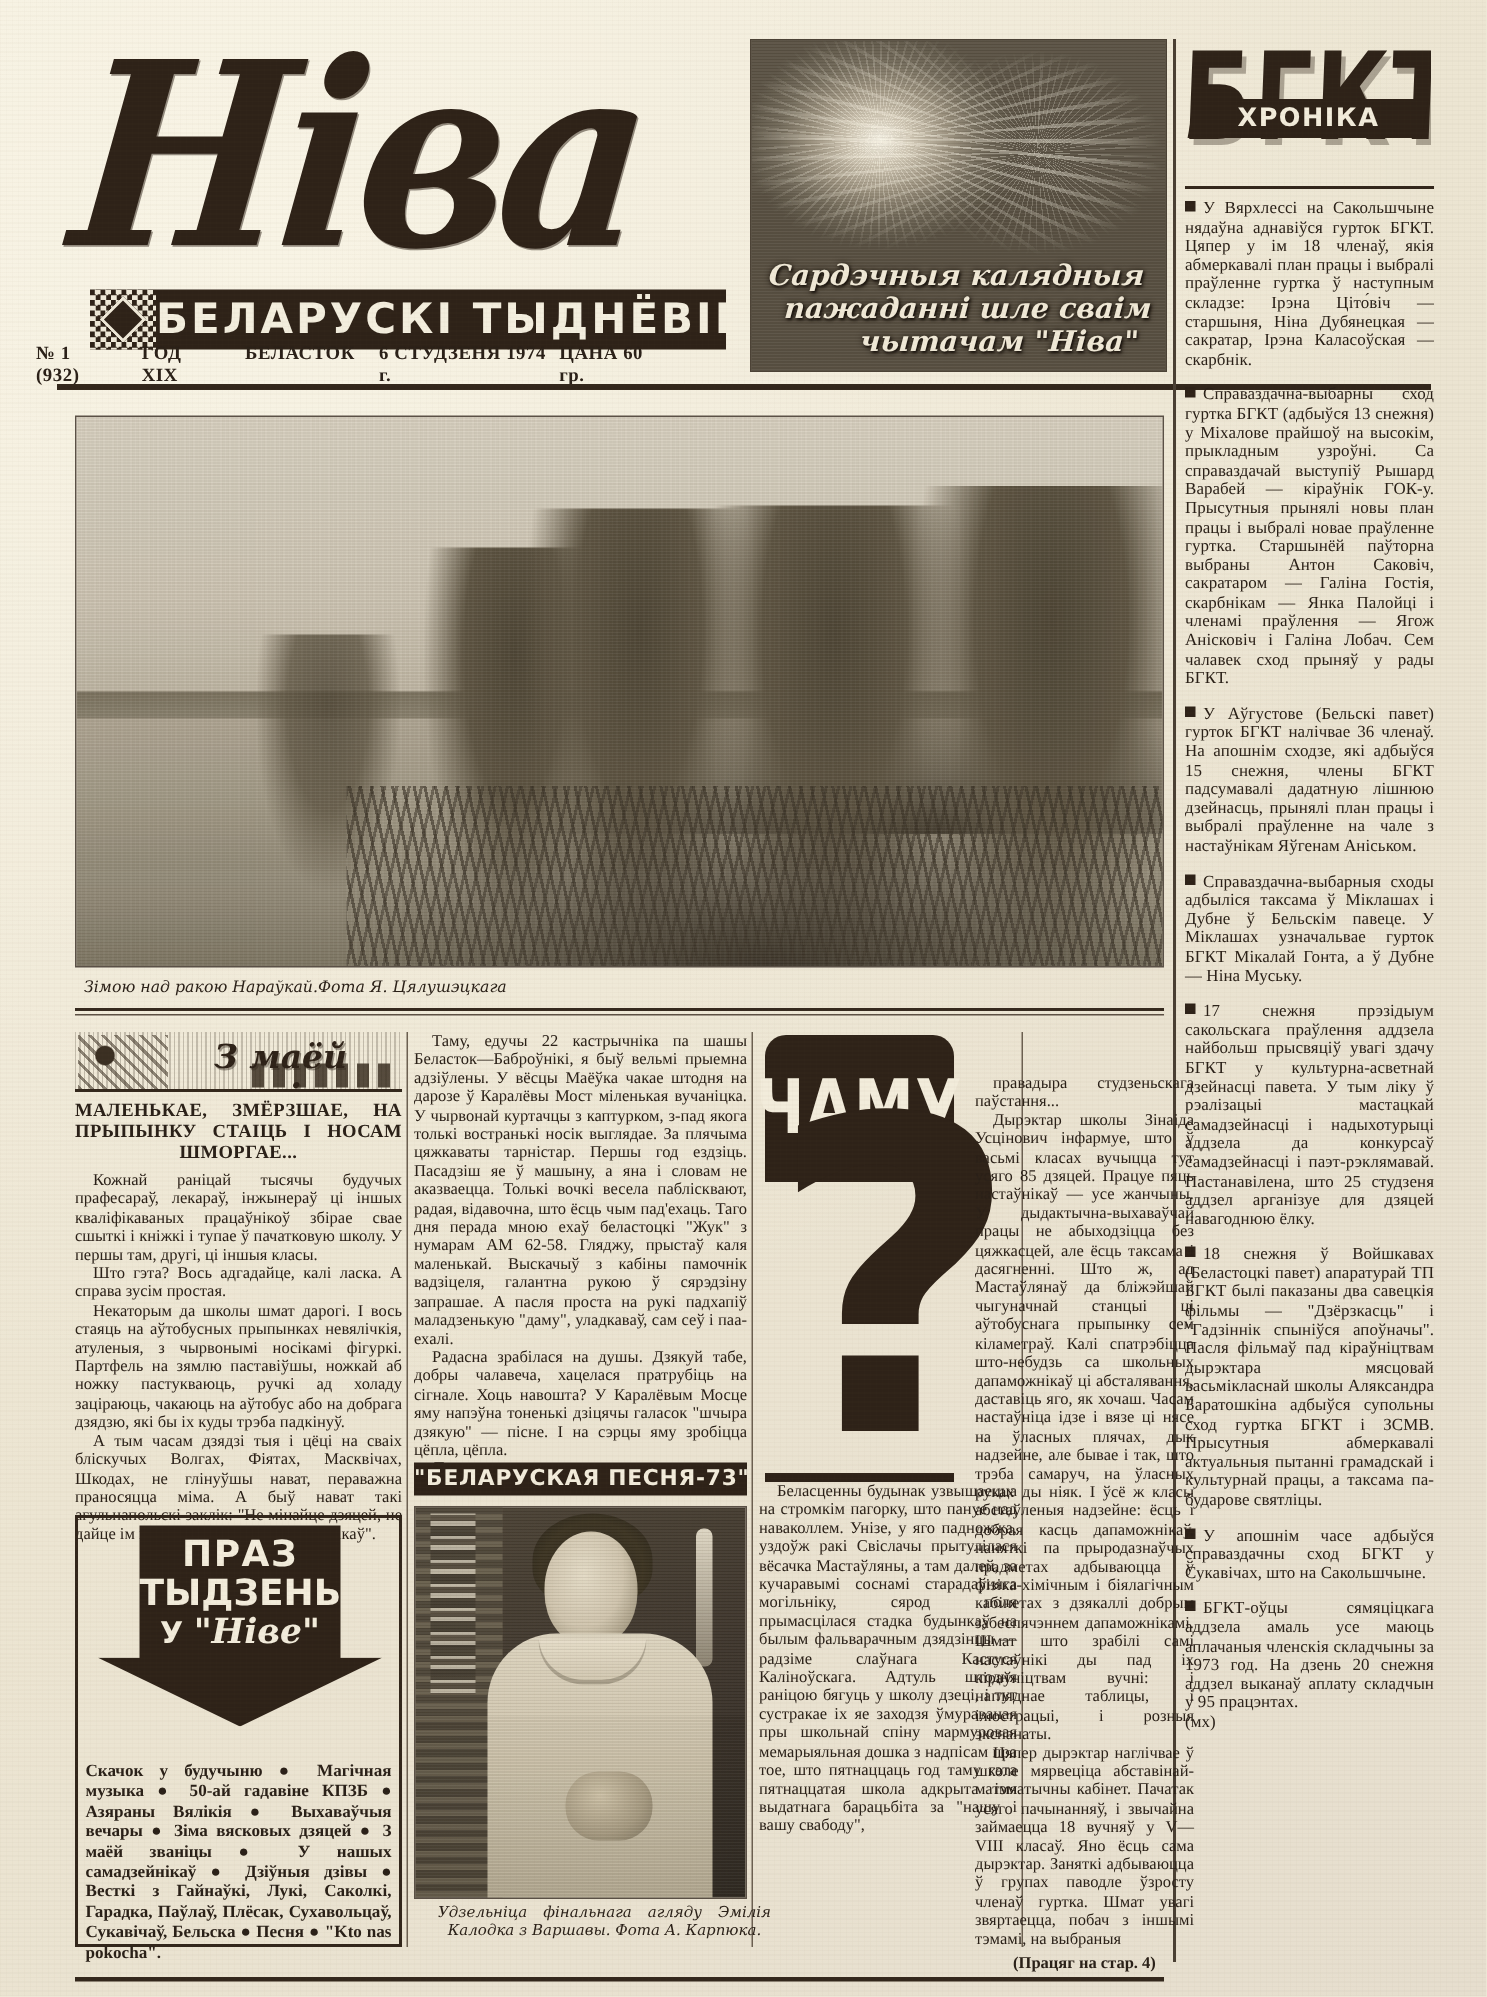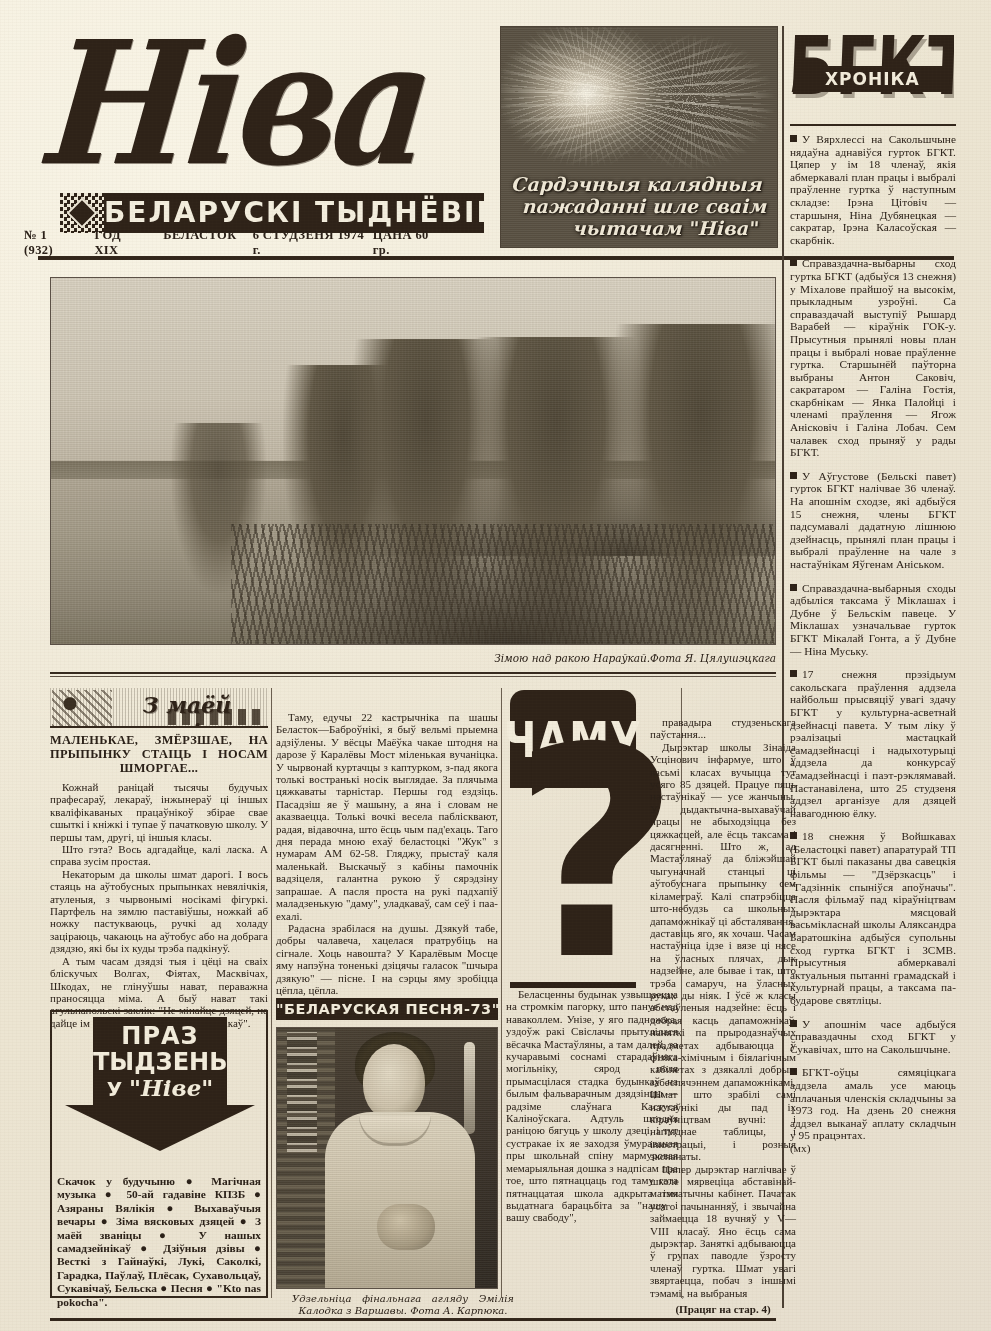--- a/index.html
+++ b/index.html
@@ -169,31 +169,31 @@
     position:absolute; left:0; bottom:24%; width:100%; height:46%;
     background: radial-gradient(ellipse 420px 120px at 78% 100%, rgba(55,48,36,.85) 0%, rgba(55,48,36,0) 70%);
   }
   .mainphoto .grainy2 { position:absolute; inset:0; opacity:.34;
     background-image: repeating-linear-gradient(0deg, rgba(255,255,255,.13) 0 1px, rgba(40,32,22,.13) 1px 2px),
                       repeating-linear-gradient(90deg, rgba(255,255,255,.07) 0 1px, rgba(40,32,22,.07) 1px 3px); }
 
   .photo-caption {
     position:absolute; left:56px; top:652px; width:720px;
     font-family:"DejaVu Serif", serif; font-style:italic;
-    font-size:10.5px; display:flex; justify-content:flex-end;
+    font-size:10.5px; display:flex; justify-content:flex-start;
   }
   .rule-under-photo { position:absolute; left:50px; top:672px; width:726px; height:2px; background:#35291e; }
   .rule-under-photo2 { position:absolute; left:50px; top:676px; width:726px; height:1px; background:#5c5044; }
 
   
   .bodyarea { position:absolute; left:50px; top:688px; width:906px; height:620px; }
 
   .col { position:absolute; top:0; }
   .c1 { left:0;   width:218px; }
-  .c2 { left:226px; width:222px;margin-top:23px; }
+  .c2 { left:226px; width:222px; }
   .c3 { left:456px; width:172px; }
   .c4 { left:600px; width:146px;margin-top:28px; }
 
   .colsep { position:absolute; width:1px; background:#6b5f50; top:0; }
 
   p.body {
     margin:0 0 0; font-size:11px; line-height:12.4px;
     text-align:justify; text-align-last:left;
     text-indent:12px;
     font-family:"Liberation Serif", serif;

